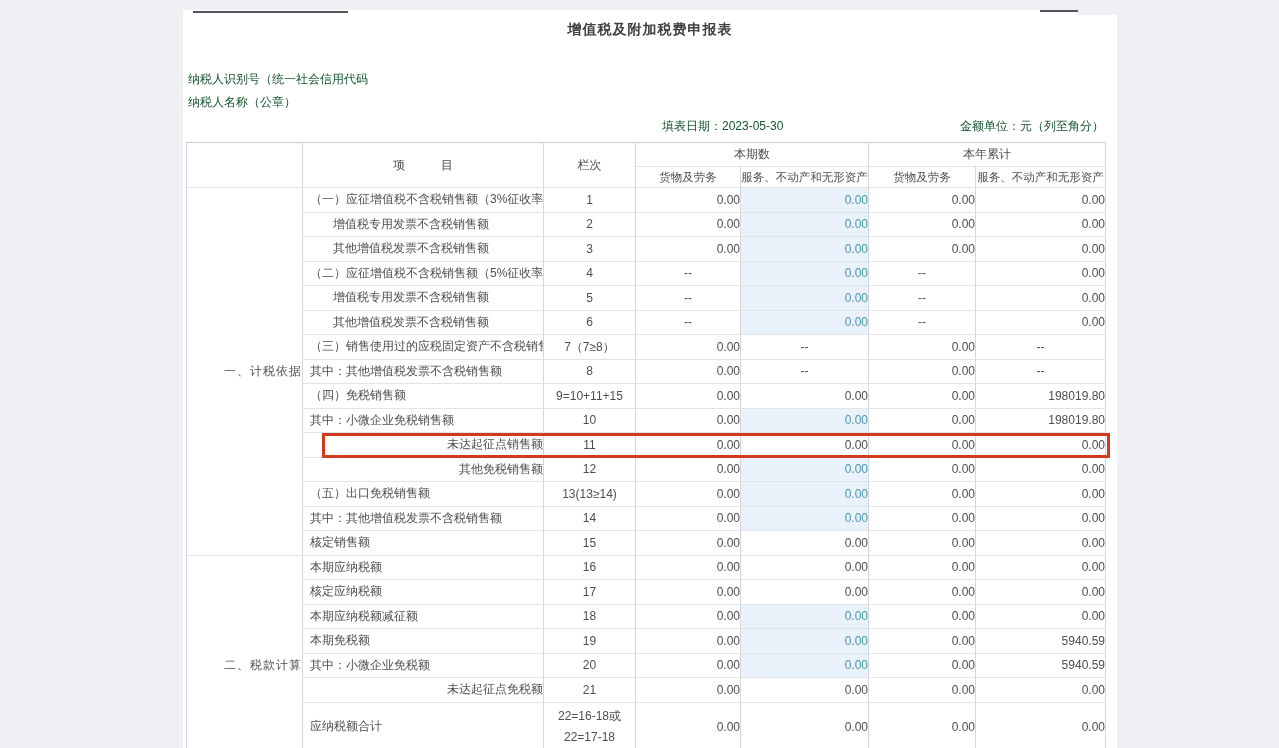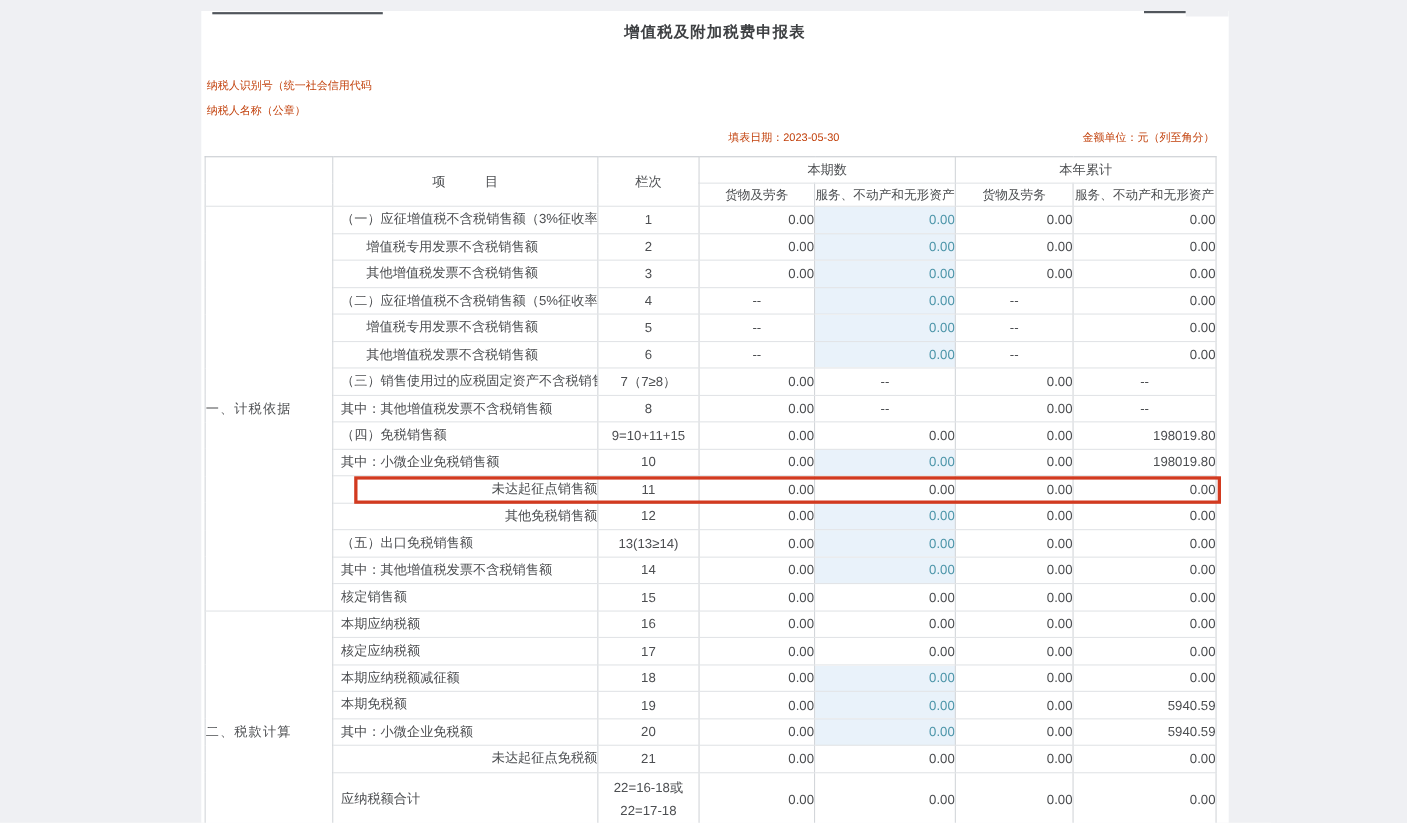--- a/index.html
+++ b/index.html
@@ -19,42 +19,42 @@
   .top-seg.r{left:857px;top:0;width:38px;height:2px;}
   .top-notch{position:absolute;left:895px;top:0;width:39px;height:5px;background:#eff0f3;}
   .title{
     position:absolute;left:0;right:0;top:11px;text-align:center;
     font-size:14px;font-weight:bold;color:#3e4043;letter-spacing:1px;
   }
   .subtitle{
     position:absolute;left:0;right:0;top:36px;text-align:center;
     font-size:13px;font-weight:bold;color:#3e4043;letter-spacing:1px;
   }
-  .meta{position:absolute;font-size:10px;color:#c2410c;white-space:nowrap;}
+  .meta{position:absolute;font-size:12px;color:#14532d;white-space:nowrap;}
   .meta.m1{left:5px;top:61px;}
   .meta.m2{left:5px;top:84px;}
   .meta.m3a{left:5px;top:108px;}
   .meta.m3b{left:463px;top:108px;margin-left:16px;}
   .meta.m3c{right:13px;top:108px;}
   table.decl{
     position:absolute;left:3px;top:132px;width:919px;
     border-collapse:collapse;table-layout:fixed;
   }
   table.decl th, table.decl td{
     border:1px solid #d3d6da;
     border-top-color:#e2e4e7;border-bottom-color:#e2e4e7;
     font-size:12px;font-weight:normal;color:#4c4e51;
     padding:0;overflow:hidden;white-space:nowrap;
     background:#ffffff;
   }
   table.decl thead th{text-align:center;border-top-color:#c9cdd1;}
   tr.h1 th{height:23px;}
   tr.h2 th{height:20px;font-size:11.5px;}
   tbody td{height:23.5px;}
-  td.section{text-align:left;vertical-align:middle;letter-spacing:1px;}
+  td.section{text-align:right;vertical-align:middle;letter-spacing:1px;}
   td.item{text-align:left;}
   td.item.ind1{padding-left:7px;}
   td.item.ind2{padding-left:30px;}
   td.item.ind3{padding-left:42px;text-align:right;}
   td.no{text-align:center;line-height:1.7;}
   td.val{text-align:right;padding-right:10px;}
   td.val.dash{text-align:center;padding-right:0;}
   td.val.edit{background:#e9f2fa;color:#4e96aa;}
   tr.tall td{height:48px;}
   .red-box{

